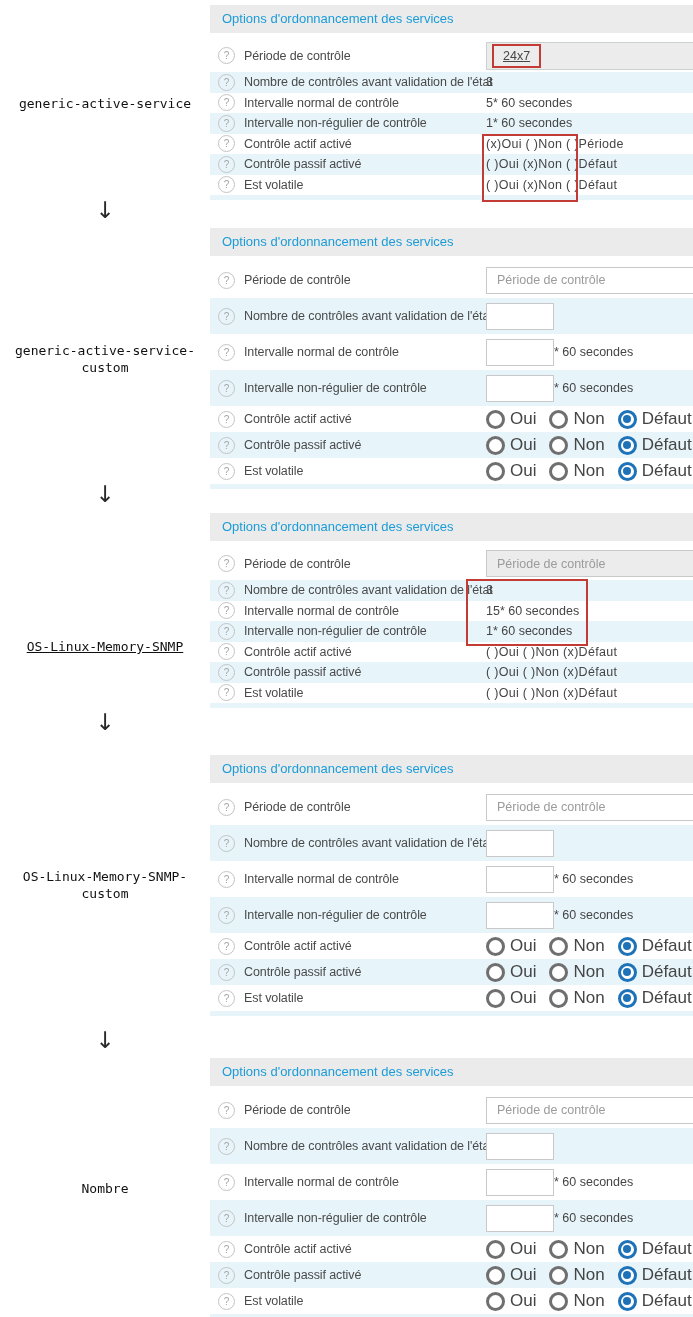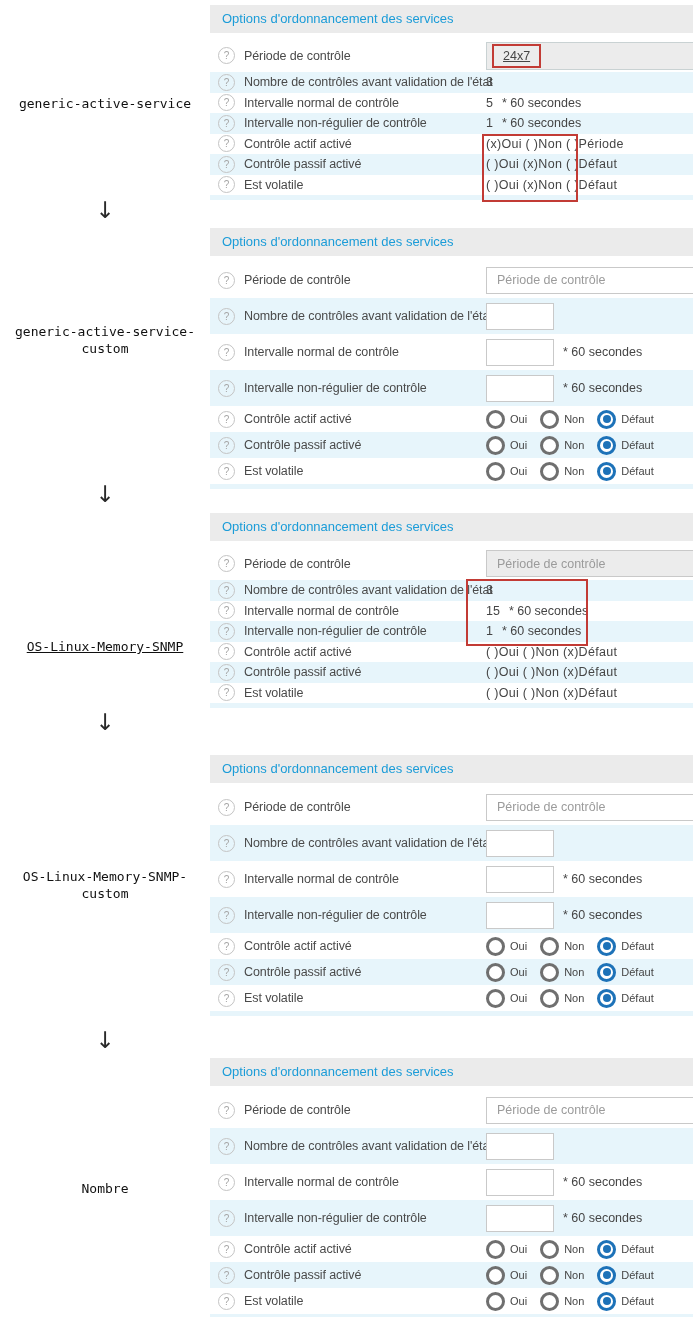--- a/index.html
+++ b/index.html
@@ -31,21 +31,21 @@
   .panel.tall .row.radio-row{height:26px;}
   .strip{height:5px;background:var(--row-alt,#e7f5fb);}
   .help{
     width:15px;height:15px;flex:none;border-radius:50%;
     border:1px solid #c4c4c4;color:#a5a5a5;background:transparent;
     font-size:10px;line-height:15px;text-align:center;margin-left:8px;
   }
   .lbl{margin-left:9px;font-size:12.5px;color:#4a4a4a;letter-spacing:-0.1px;white-space:nowrap;}
   .ctl{position:absolute;left:276px;display:flex;align-items:center;}
   .val,.suffix,.txtradio{font-size:12.5px;color:#454545;white-space:nowrap;}
-  .suffix{margin-left:9px;}
+  .suffix{}
   .txtradio{letter-spacing:0.3px;}
   .sel-box{
     width:254px;height:26px;background:var(--disabled-bg,#ececec);
     border:1px solid #c9d2d3;display:flex;align-items:center;
   }
   .sel-text{margin-left:5px;padding:3px 9px;font-size:12.5px;color:#454545;}
   .sel-text.hl{border:2px solid var(--ann-red,#c23b35);text-decoration:underline;}
   .long-input{
     box-sizing:border-box;width:330px;height:27px;border:1px solid #c9c9c9;
     font-family:"Liberation Sans",sans-serif;font-size:12.5px;color:#454545;
@@ -60,32 +60,32 @@
   .radio-opt{display:flex;align-items:center;margin-right:13px;cursor:pointer;}
   .radio-circle{
     width:13px;height:13px;flex:none;border:3px solid #6f6f6f;border-radius:50%;
     background:#fff;position:relative;
   }
   .radio-circle.sel{border-color:var(--radio-blue,#1d72b8);}
   .radio-circle.sel::after{
     content:"";position:absolute;left:2.5px;top:2.5px;width:8px;height:8px;
     border-radius:50%;background:var(--radio-blue,#1d72b8);
   }
-  .radio-lbl{margin-left:5px;font-size:11px;color:#454545;}
+  .radio-lbl{margin-left:5px;font-size:17px;color:#454545;}
   .ann{position:absolute;border:2px solid var(--ann-red,#c23b35);pointer-events:none;}
   .ann-radio{left:272px;top:129px;width:92px;height:64px;}
   .ann-values{left:256px;top:66px;width:118px;height:63px;}
 </style>
 </head>
 <body>
 
 <div id="app">
   <aside id="sidebar">
       <div class="side-label" style="top: 95px;">generic-active-service</div>
-      <div class="side-label" style="top: 323px;">generic-active-service-custom</div>
+      <div class="side-label" style="top: 342px;">generic-active-service-custom</div>
       <div class="side-label" style="top: 638px; text-decoration: underline;">OS-Linux-Memory-SNMP</div>
       <div class="side-label" style="top: 868px;">OS-Linux-Memory-SNMP-custom</div>
       <div class="side-label" style="top: 1180px;">Nombre</div>
       <div class="arrow" style="top: 197px;">↓</div>
       <div class="arrow" style="top: 481px;">↓</div>
       <div class="arrow" style="top: 709px;">↓</div>
       <div class="arrow" style="top: 1027px;">↓</div>
     </aside>
   <main id="panels">
       <section class="panel compact" style="top: 5px;">

